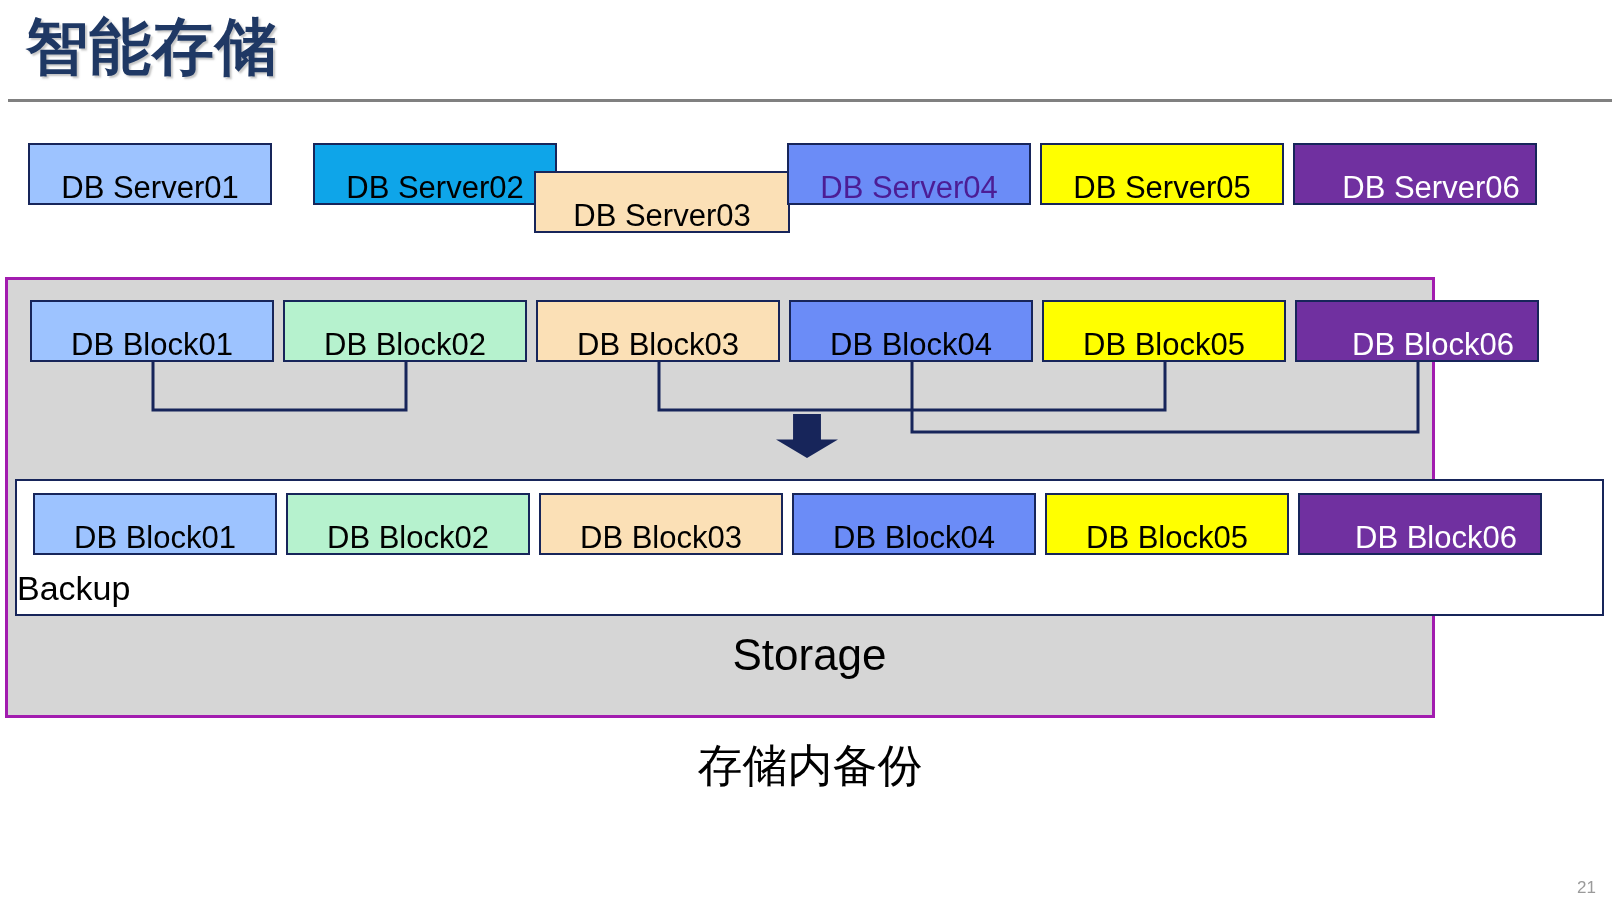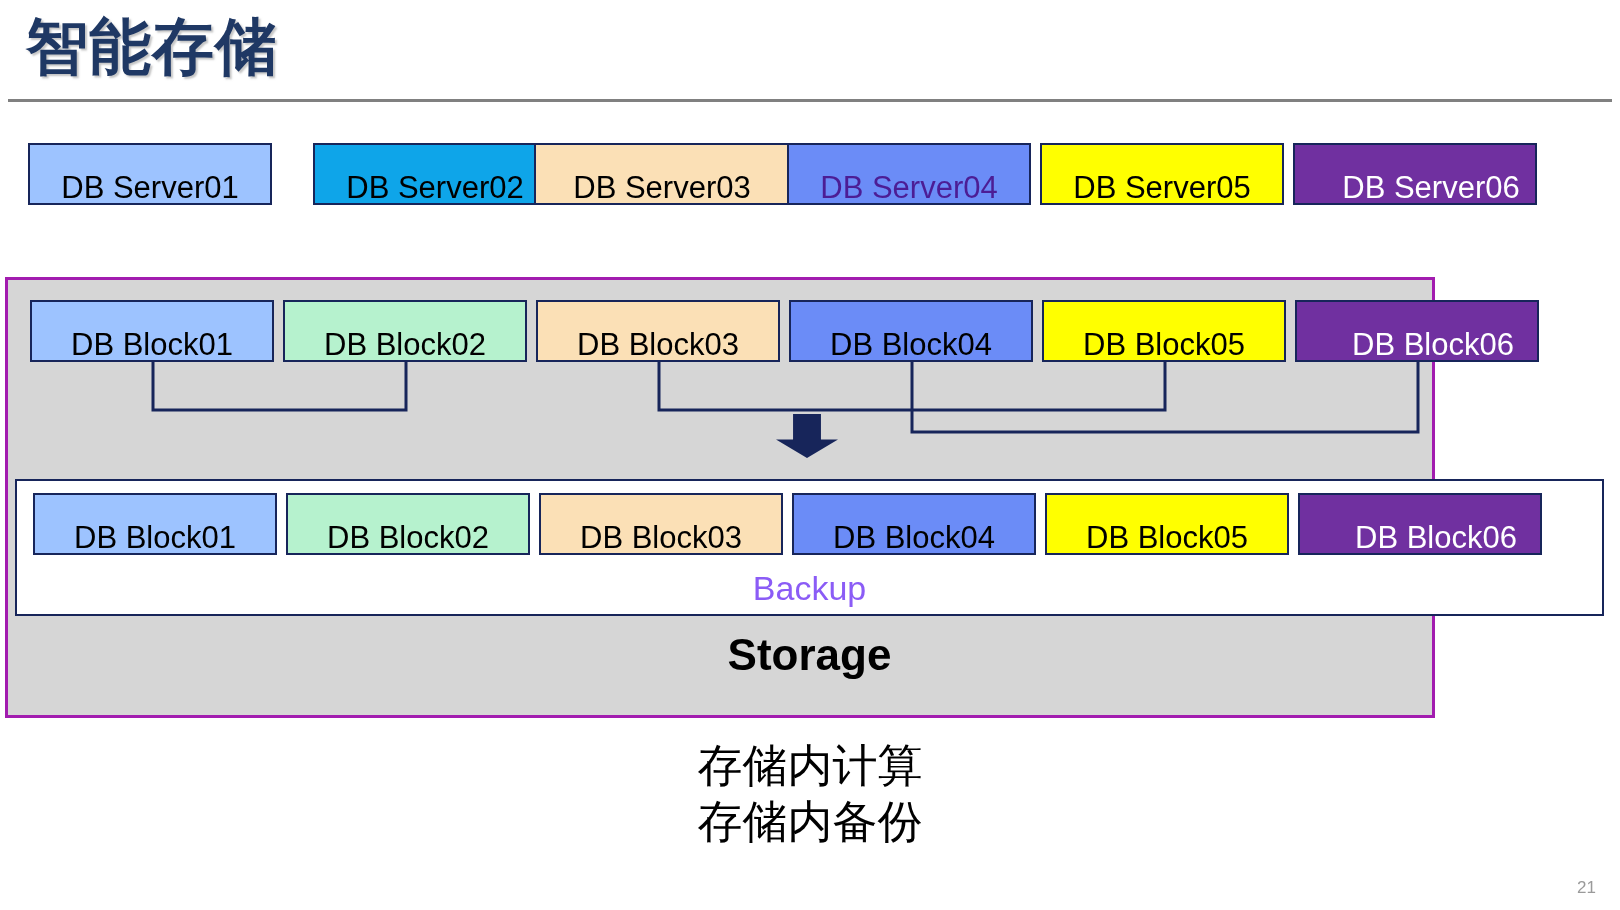--- a/index.html
+++ b/index.html
@@ -87,33 +87,32 @@
     border: 2px solid #17255A;
   }
 
   #backup-row .node-box { top: 12px; height: 62px; }
 
   #backup-label {
     position: absolute;
     left: 0;
     top: 88px;
     width: 100%;
-    text-align: center;
     font-size: 34px;
-    color: #8b5cf6;
+    color: #000000;
   }
 
   #storage-label {
     position: absolute;
     left: 0;
     top: 350px;
     width: 1603px;
     text-align: center;
     font-size: 44px;
-    font-weight: 700;
+    font-weight: 400;
     color: #000000;
   }
 
   
   #captions {
     position: absolute;
     left: 0;
     top: 738px;
     width: 1620px;
     text-align: center;
@@ -136,21 +135,21 @@
 <div id="slide-title">智能存储</div>
 <div id="title-rule"></div>
 
 <div id="server-row">
     <div class="node-box" style="left: 28px; width: 244px; background: rgb(157, 195, 255); color: rgb(0, 0, 0);">
       <span>DB Server01</span>
     </div>
     <div class="node-box" style="left: 281px; width: 244px; background: #0ea5e9; color: rgb(0, 0, 0); margin-left: 32px;">
       <span>DB Server02</span>
     </div>
-    <div class="node-box" style="left: 534px; width: 256px; background: rgb(251, 224, 182); color: rgb(0, 0, 0);">
+    <div class="node-box" style="left: 534px; width: 256px; background: rgb(251, 224, 182); color: rgb(0, 0, 0); margin-top: 28px;">
       <span>DB Server03</span>
     </div>
     <div class="node-box" style="left: 787px; width: 244px; background: rgb(107, 140, 247); color: #4c1d95;">
       <span>DB Server04</span>
     </div>
     <div class="node-box" style="left: 1040px; width: 244px; background: rgb(255, 255, 0); color: rgb(0, 0, 0);">
       <span>DB Server05</span>
     </div>
     <div class="node-box on-dark" style="left: 1293px; width: 244px; background: rgb(112, 48, 160); color: rgb(255, 255, 255);">
       <span>DB Server06</span>
@@ -208,17 +207,16 @@
           <span>DB Block06</span>
         </div>
       </div>
     <div id="backup-label">Backup</div>
   </div>
 
   <div id="storage-label">Storage</div>
 </div>
 
 <div id="captions">
-  <div>存储内计算</div>
   <div>存储内备份</div>
 </div>
 
 <div id="page-number">21</div>
 
 </body></html>

